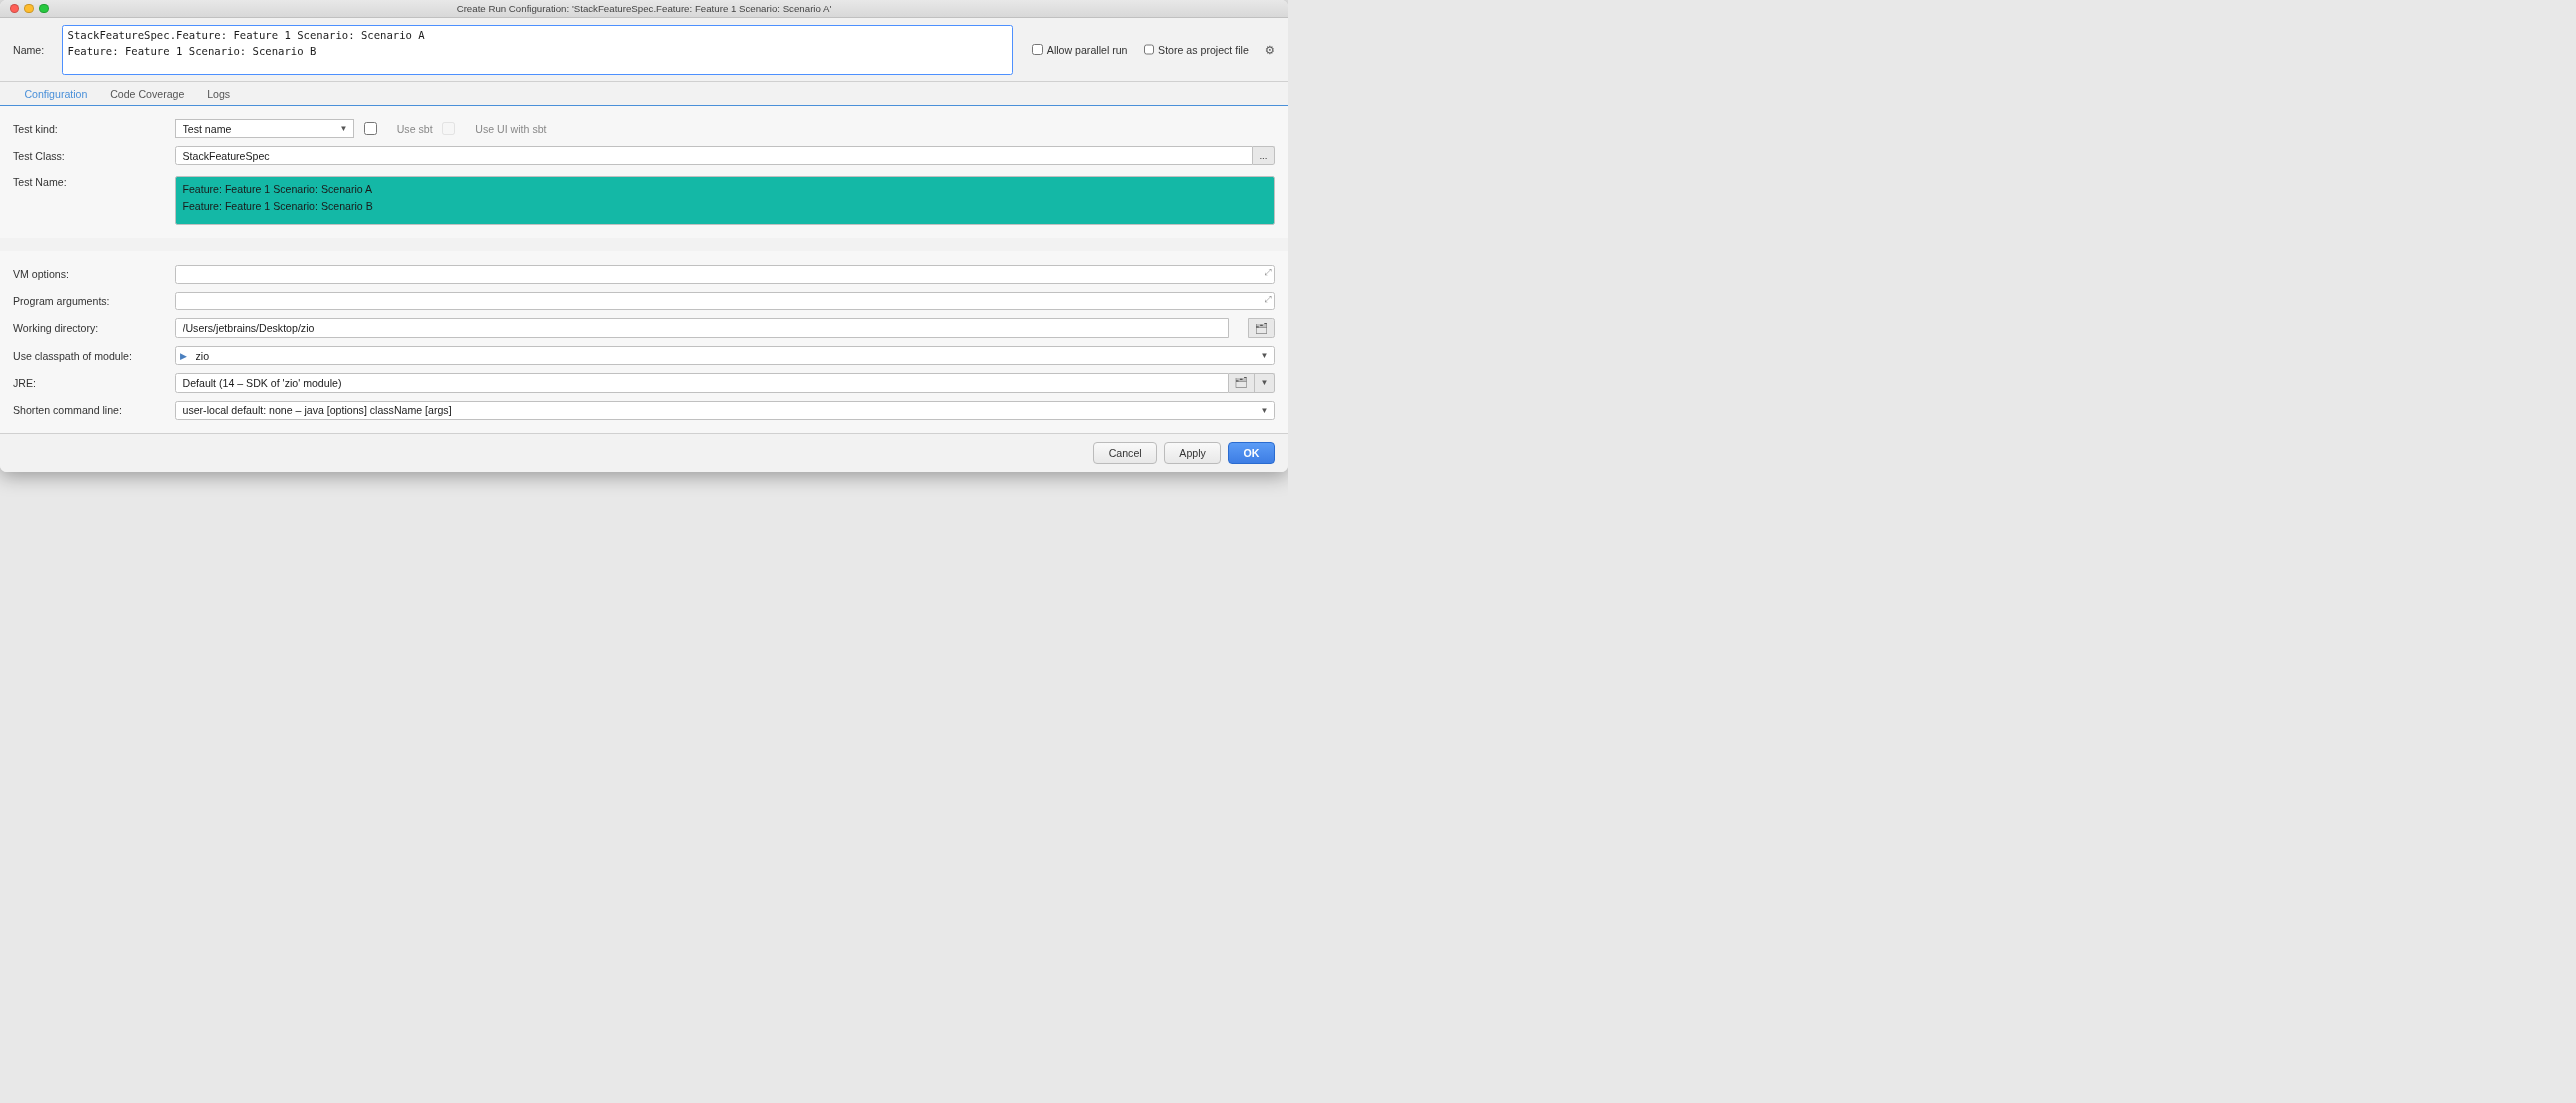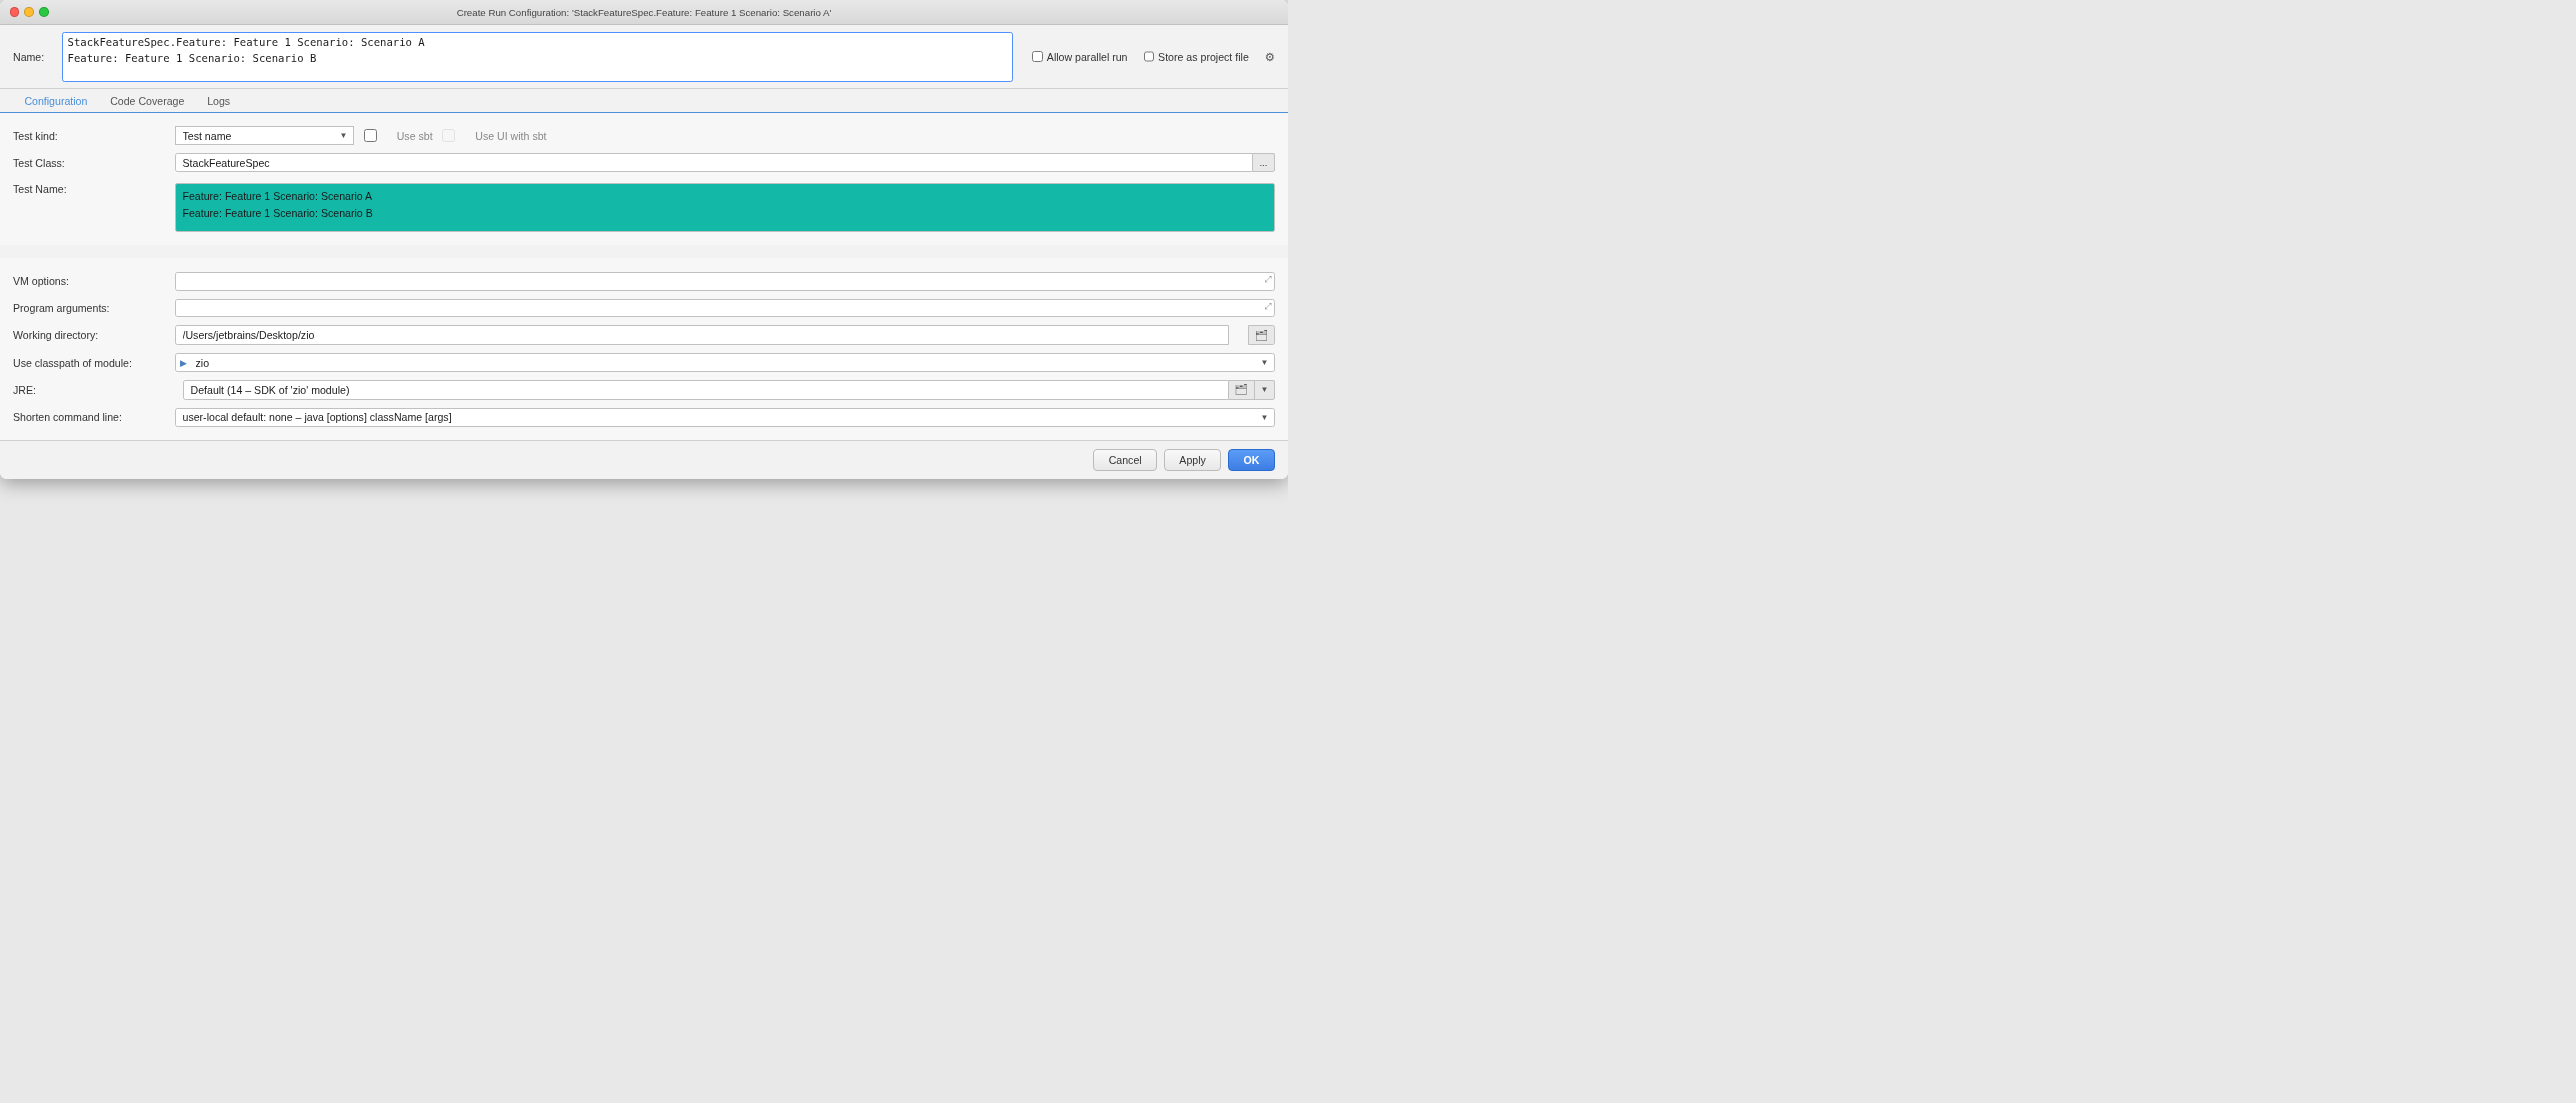--- a/index.html
+++ b/index.html
@@ -13,21 +13,21 @@
     }
     .window {
       background: #f2f2f2;
       border-radius: 6.5px;
       box-shadow: 0 3.2px 19.5px rgba(0,0,0,0.35);
       overflow: hidden;
       width: 1288px;
     }
     .titlebar {
       background: linear-gradient(to bottom, #e8e8e8, #d8d8d8);
-      height: 25px;
+      height: 18px;
       display: flex;
       align-items: center;
       padding: 0 9.7px;
       border-bottom: 0.8px solid #c0c0c0;
       position: relative;
     }
     .traffic-lights {
       display: flex;
       gap: 4.9px;
       align-items: center;
@@ -299,21 +299,20 @@
       position: absolute;
       right: 6.5px;
       pointer-events: none;
       color: #555;
       font-size: 8px;
     }
     .jre-wrapper {
       flex: 1;
       display: flex;
       gap: 0;
-      margin-left: 8px;
     }
     .jre-input {
       flex: 1;
       border: 0.8px solid #c0c0c0;
       border-radius: 2.4px 0 0 2.4px;
       padding: 2.4px 6.5px;
       font-size: 10.6px;
       color: #1a1a1a;
       background: #fff;
       outline: none;

